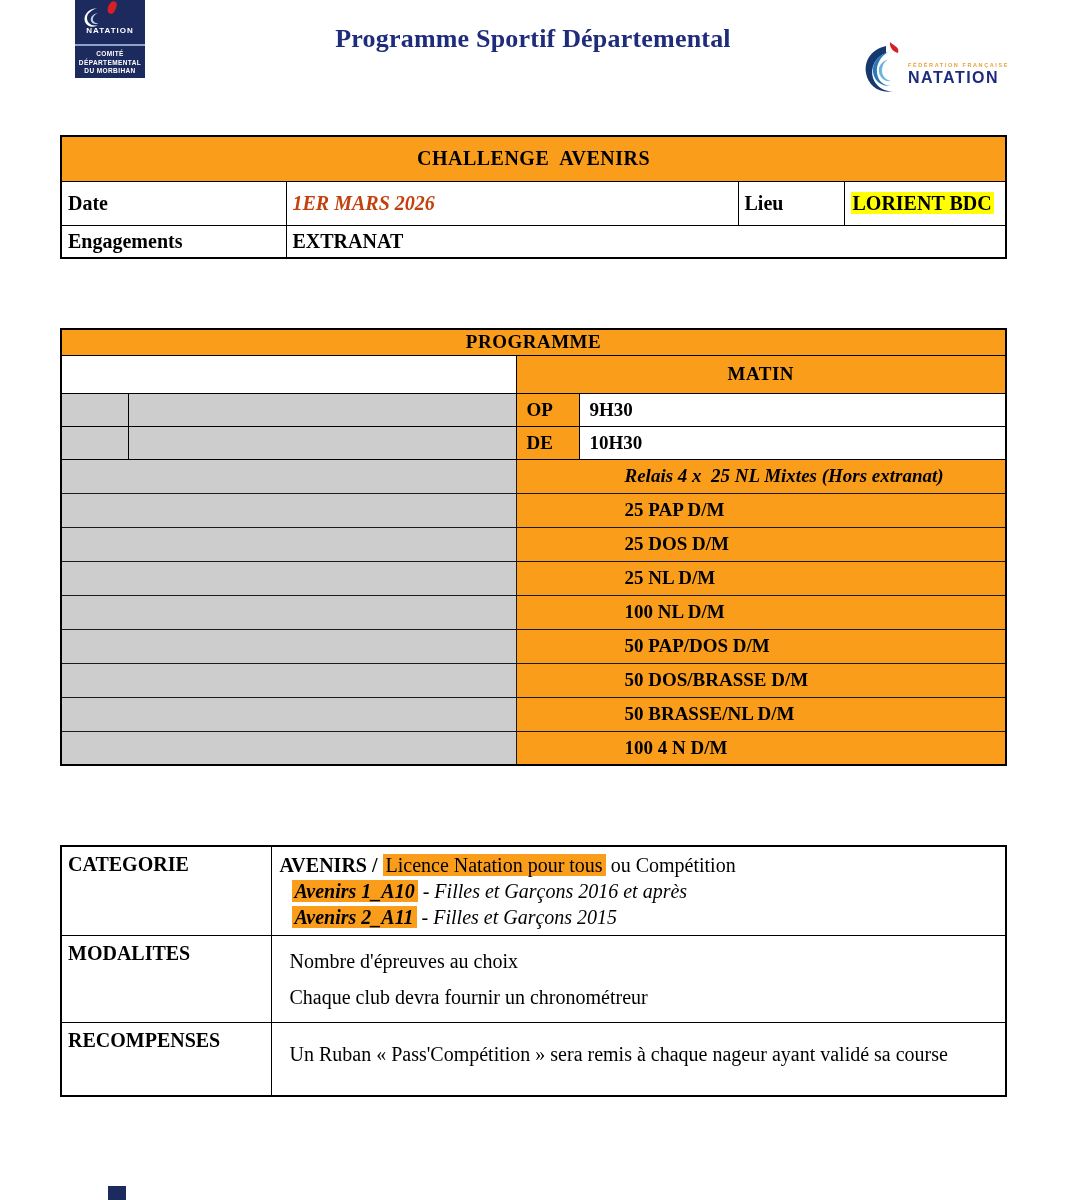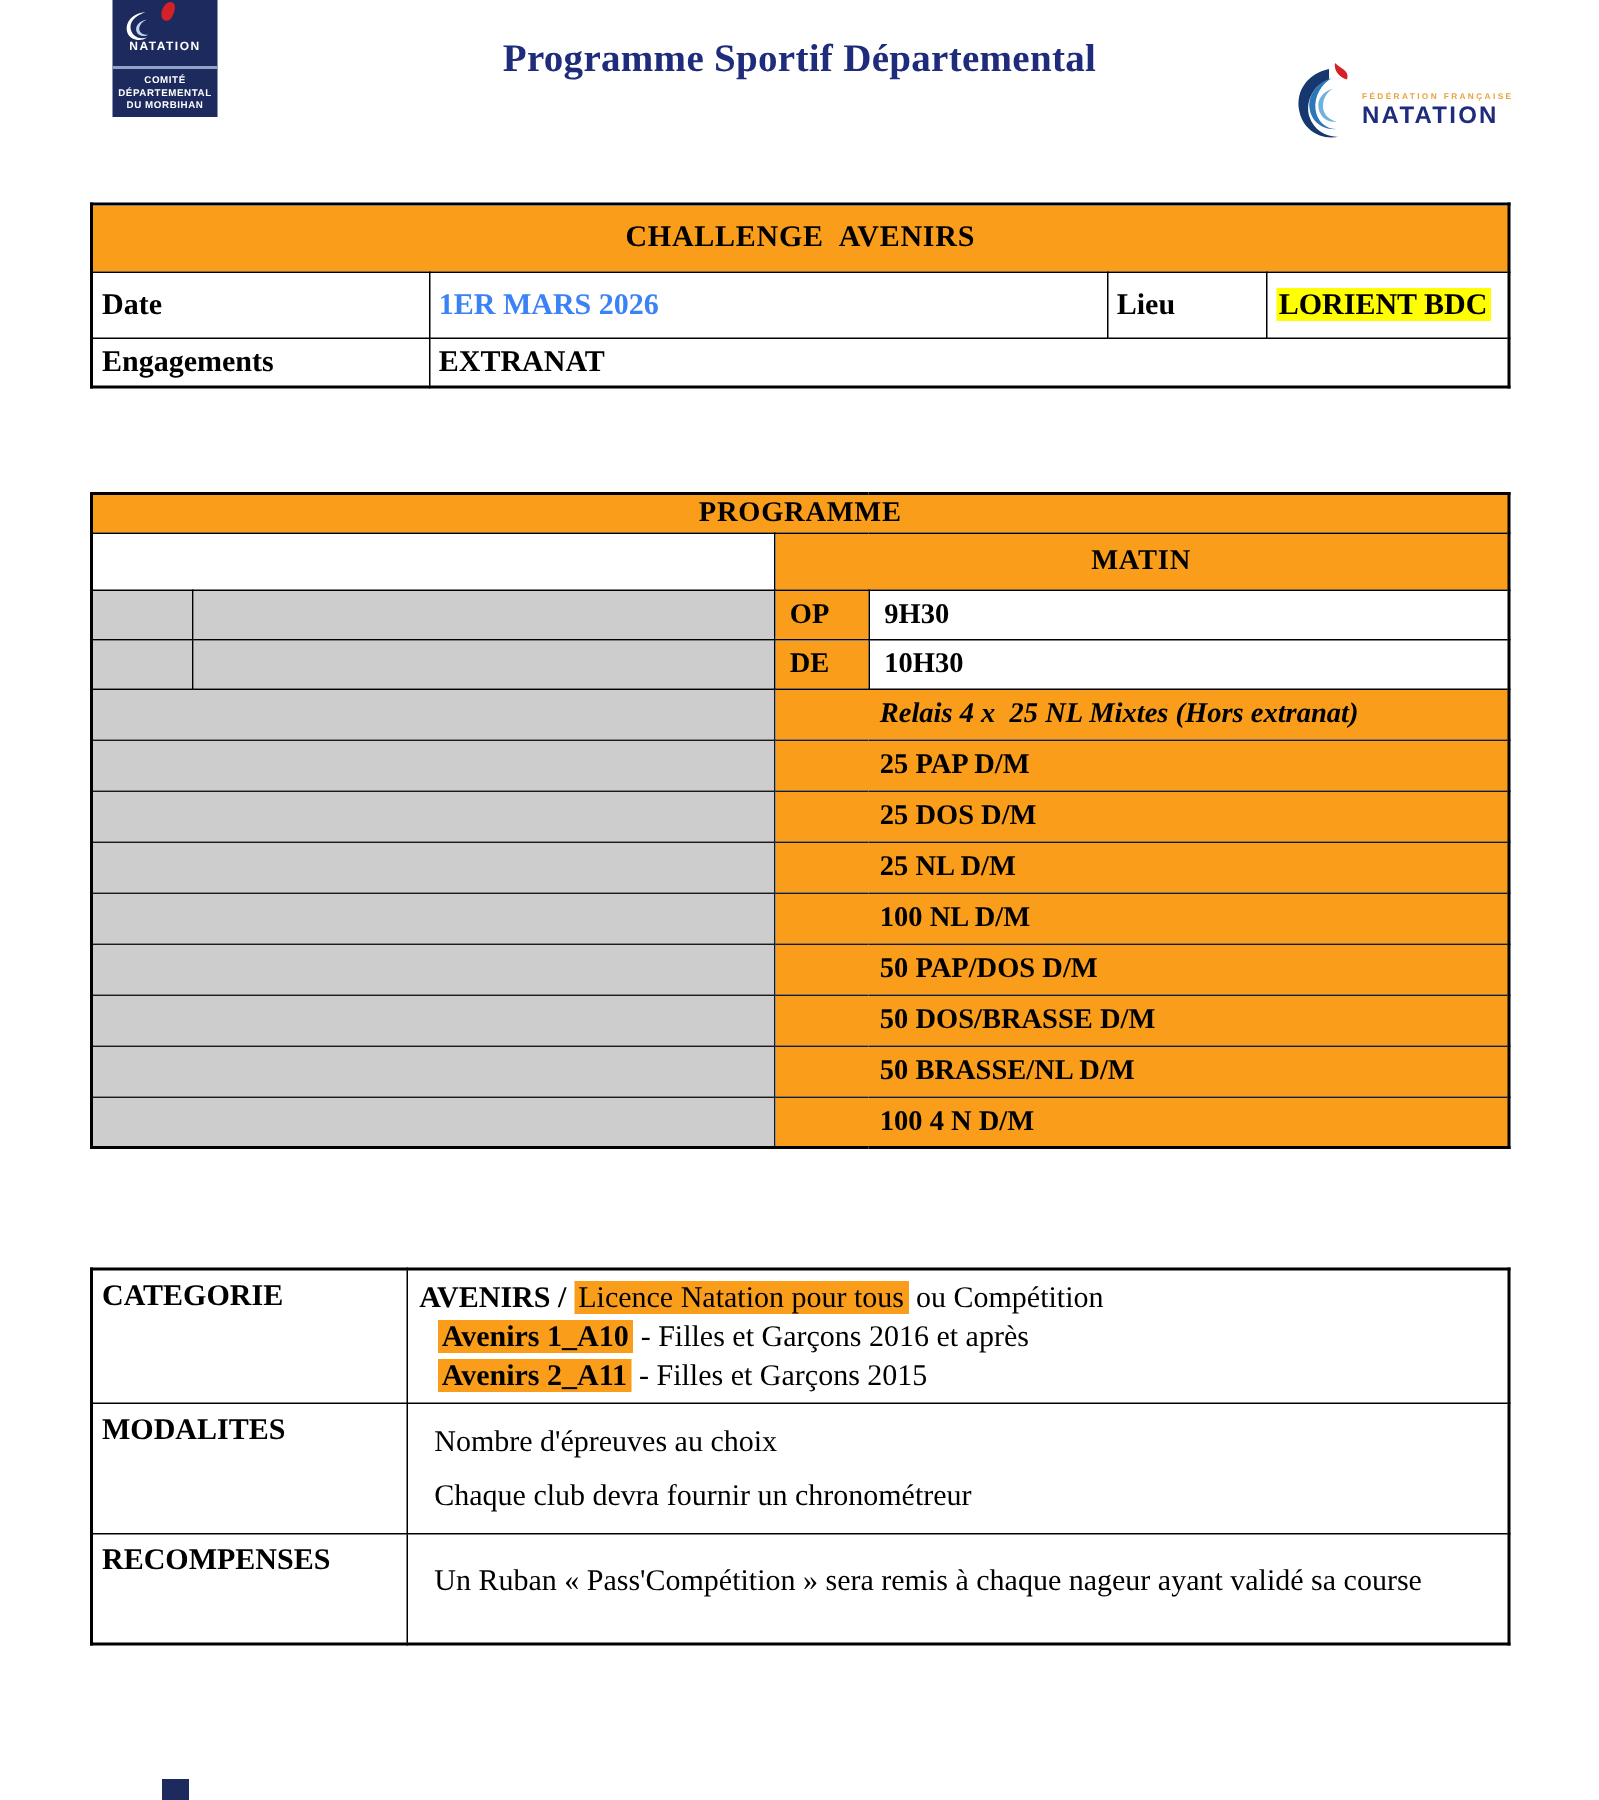--- a/index.html
+++ b/index.html
@@ -68,44 +68,44 @@
   .table1 { position:absolute; left:60px; top:135px; border:2px solid #000; }
   .table1 td { font-size:20px; padding:2px 6px; vertical-align:middle; }
   .t1-title {
     text-align:center; font-weight:bold; font-size:28px; height:45px;
     letter-spacing:.5px;
   }
   .t1-label { font-weight:bold; }
   .row-date td { height:44px; }
   .row-periode td { height:37px; }
   .row-eng td { height:33px; }
-  .red-bold { color:#3b82f6; font-weight:bold; }
+  .red-bold { color:#c2410c; font-weight:bold;font-style:italic; }
   .bold { font-weight:bold; }
   .hl-yellow { background:#ffff00; font-weight:bold; padding:0 2px; }
 
   
   .table2 { position:absolute; left:60px; top:328px; border:2px solid #000; }
   .table2 td { font-size:19px; }
   .t2-title { text-align:center; font-weight:bold; height:26px; font-size:18px; letter-spacing:.5px; }
   .t2-matin { text-align:center; font-weight:bold; height:38px; font-size:19px; letter-spacing:.5px; }
   .t2-op { font-weight:bold; padding-left:10px; height:33px; }
   .t2-time { font-weight:bold; padding-left:10px; background:#fff;margin-left:48px; }
-  .t2-event { font-weight:bold; padding-left:70px; height:34px; border-color:#1a1a1a; }
+  .t2-event { font-weight:bold; padding-left:108px; height:34px; border-color:#1a1a1a; }
   .t2-event.italic { font-style:italic; }
   .t2-gray-cell { border-color:#1a1a1a; }
 
   
   .table3 { position:absolute; left:60px; top:845px; border:2px solid #000;padding-left:36px; }
   .table3 td { font-size:20px; vertical-align:top; }
   .t3-label { font-weight:bold; padding:6px 6px; }
   .row-cat td { height:82px; }
   .row-mod td { height:80px; }
   .row-rec td { height:73px; }
   .cat-content { padding:5px 8px; line-height:26px; }
-  .cat-indent { padding-left:12px; }
+  .cat-indent { padding-left:12px;font-style:italic; }
   .hl-orange { background:#f99d1b; padding:0 3px; }
   .hl-orange.bold { font-weight:bold; }
   .mod-content { padding:14px 8px 0 18px; }
   .mod-line { margin-bottom:13px; }
   .rec-content { padding:16px 8px 0 18px; max-width:700px; line-height:31px; }
 
   
   .next-page-sliver {
     position:absolute; left:108px; top:1186px; width:18px; height:14px;
     background:#1c2a5e;

